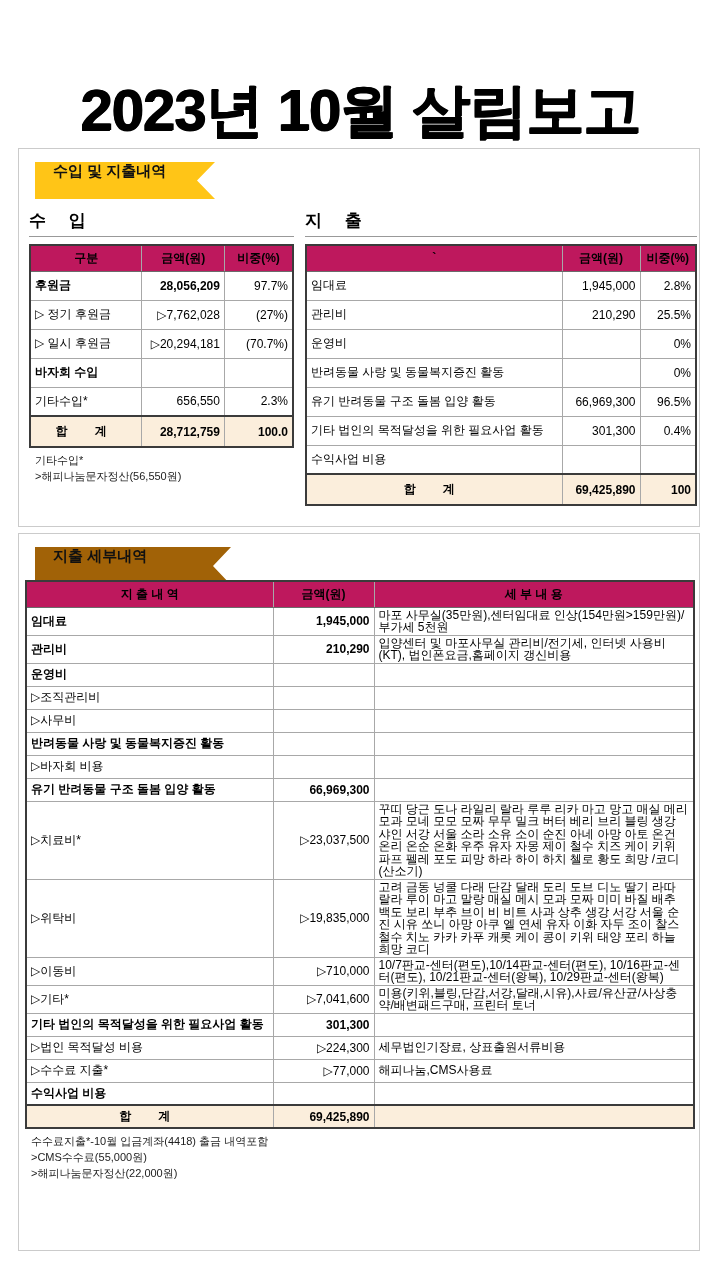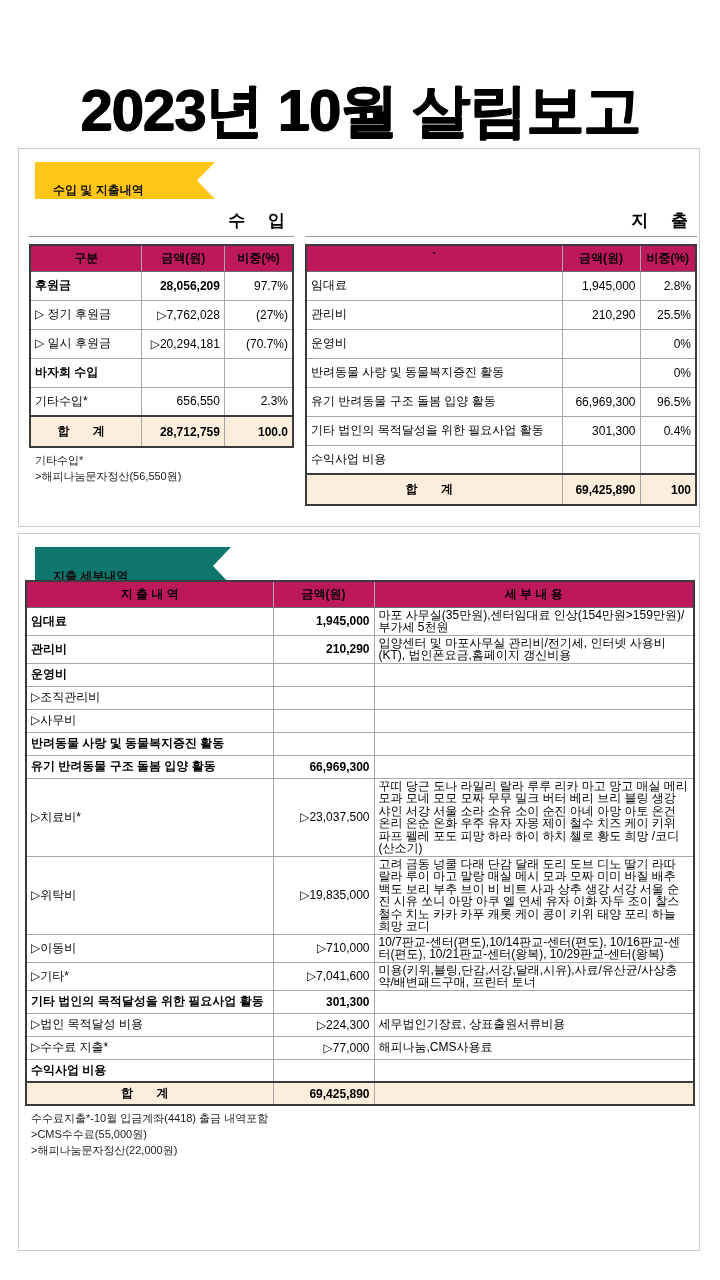--- a/index.html
+++ b/index.html
@@ -13,31 +13,31 @@
     position:absolute; left:0; top:72px; width:720px;
     text-align:center; font-size:58px; font-weight:bold; letter-spacing:-1px;
     color:#000; text-shadow:1.2px 0 0 #000, 0 1.2px 0 #000;
   }
   .section-box {
     position:absolute; border:1px solid #cbcbcb; background:#ffffff;
   }
   #box1 { left:18px; top:148px; width:682px; height:379px; }
   #box2 { left:18px; top:533px; width:682px; height:718px; }
   .ribbon {
-    position:absolute; display:flex; align-items:flex-end;
-    padding-left:18px; font-size:12px; font-weight:bold; color:#111;
+    position:absolute; display:flex; align-items:flex-start;
+    padding-left:18px; font-size:15px; font-weight:bold; color:#111;
     clip-path:polygon(0 0, 100% 0, calc(100% - 18px) 50%, 100% 100%, 0 100%);
   }
   #ribbon1 { left:16px; top:13px; width:180px; height:37px; background:#ffc517; }
-  #ribbon2 { left:16px; top:13px; width:196px; height:38px; background:#0f766e; }
+  #ribbon2 { left:16px; top:13px; width:196px; height:38px; background:#a16207; }
   .half-area { position:absolute; top:60px; }
   #income-area  { left:10px;  width:265px; }
   #expense-area { left:286px; width:392px; }
   .subhead {
-    text-align:right; font-size:17px; font-weight:bold; letter-spacing:9px;
+    text-align:left; font-size:17px; font-weight:bold; letter-spacing:9px;
     padding-bottom:4px; border-bottom:1px solid #999; margin-bottom:7px;
   }
   table.fin { border-collapse:collapse; table-layout:fixed; width:100%;
     border:2px solid #3b3b3b; background:#fff; }
   table.fin th, table.fin td {
     border:1px solid #a8a8a8; font-size:12px; padding:1px 4px;
     overflow:hidden; vertical-align:middle;
   }
   table.fin th {
     background:#be185d; font-weight:bold; height:26px; text-align:center;
@@ -48,21 +48,21 @@
   #detail-table td { height:23px; }
   td.lab { text-align:left; }
   td.amt { text-align:right; }
   td.pct { text-align:right; }
   td.det { text-align:left; font-size:10.5px; line-height:12.5px; padding:2px 4px; }
   td.bold { font-weight:bold; }
   td.sub  { padding-left:11px; }
   tr.total td {
     background:#fbeedc; font-weight:bold; border-top:2px solid #3b3b3b; height:31px;
   }
-  tr.total td.lab { text-align:center; letter-spacing:10px; }
+  tr.total td.lab { text-align:center; letter-spacing:10px;font-family:Liberation Mono, monospace; }
   .footnote { font-size:11px; line-height:1.45; color:#1c1c1c; margin-top:5px; padding-left:6px; }
 </style>
 </head>
 <body>
 
 <div class="page">
 
   <div class="doc-title">2023년 10월 살림보고</div>
 
   <div class="section-box" id="box1">
@@ -229,20 +229,25 @@
               <td class="lab sub">▷사무비</td>
               <td class="amt"></td>
               <td class="det"></td>
             </tr>
             <tr>
               <td class="lab bold">반려동물 사랑 및 동물복지증진 활동</td>
               <td class="amt bold"></td>
               <td class="det"></td>
             </tr>
             <tr>
+              <td class="lab sub">▷바자회 비용</td>
+              <td class="amt"></td>
+              <td class="det"></td>
+            </tr>
+            <tr>
               <td class="lab bold">유기 반려동물 구조 돌봄 입양 활동</td>
               <td class="amt bold">66,969,300</td>
               <td class="det"></td>
             </tr>
             <tr>
               <td class="lab sub">▷치료비*</td>
               <td class="amt">▷23,037,500</td>
               <td class="det">꾸띠 당근 도나 라일리 랄라 루루 리카 마고 망고 매실 메리 모과 모네 모모 모짜 무무 밀크 버터 베리 브리 블링 생강 샤인 서강 서울 소라 소유 소이 순진 아네 아망 아토 온건 온리 온순 온화 우주 유자 자몽 제이 철수 치즈 케이 키위 파프 펠레 포도 피망 하라 하이 하치 첼로 황도 희망 /코디(산소기)</td>
             </tr>
             <tr>

